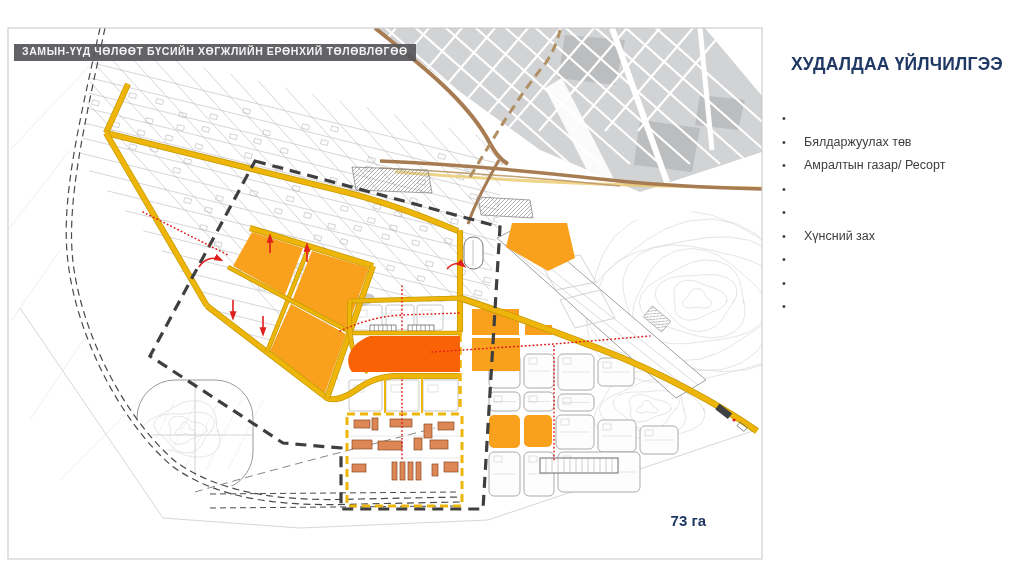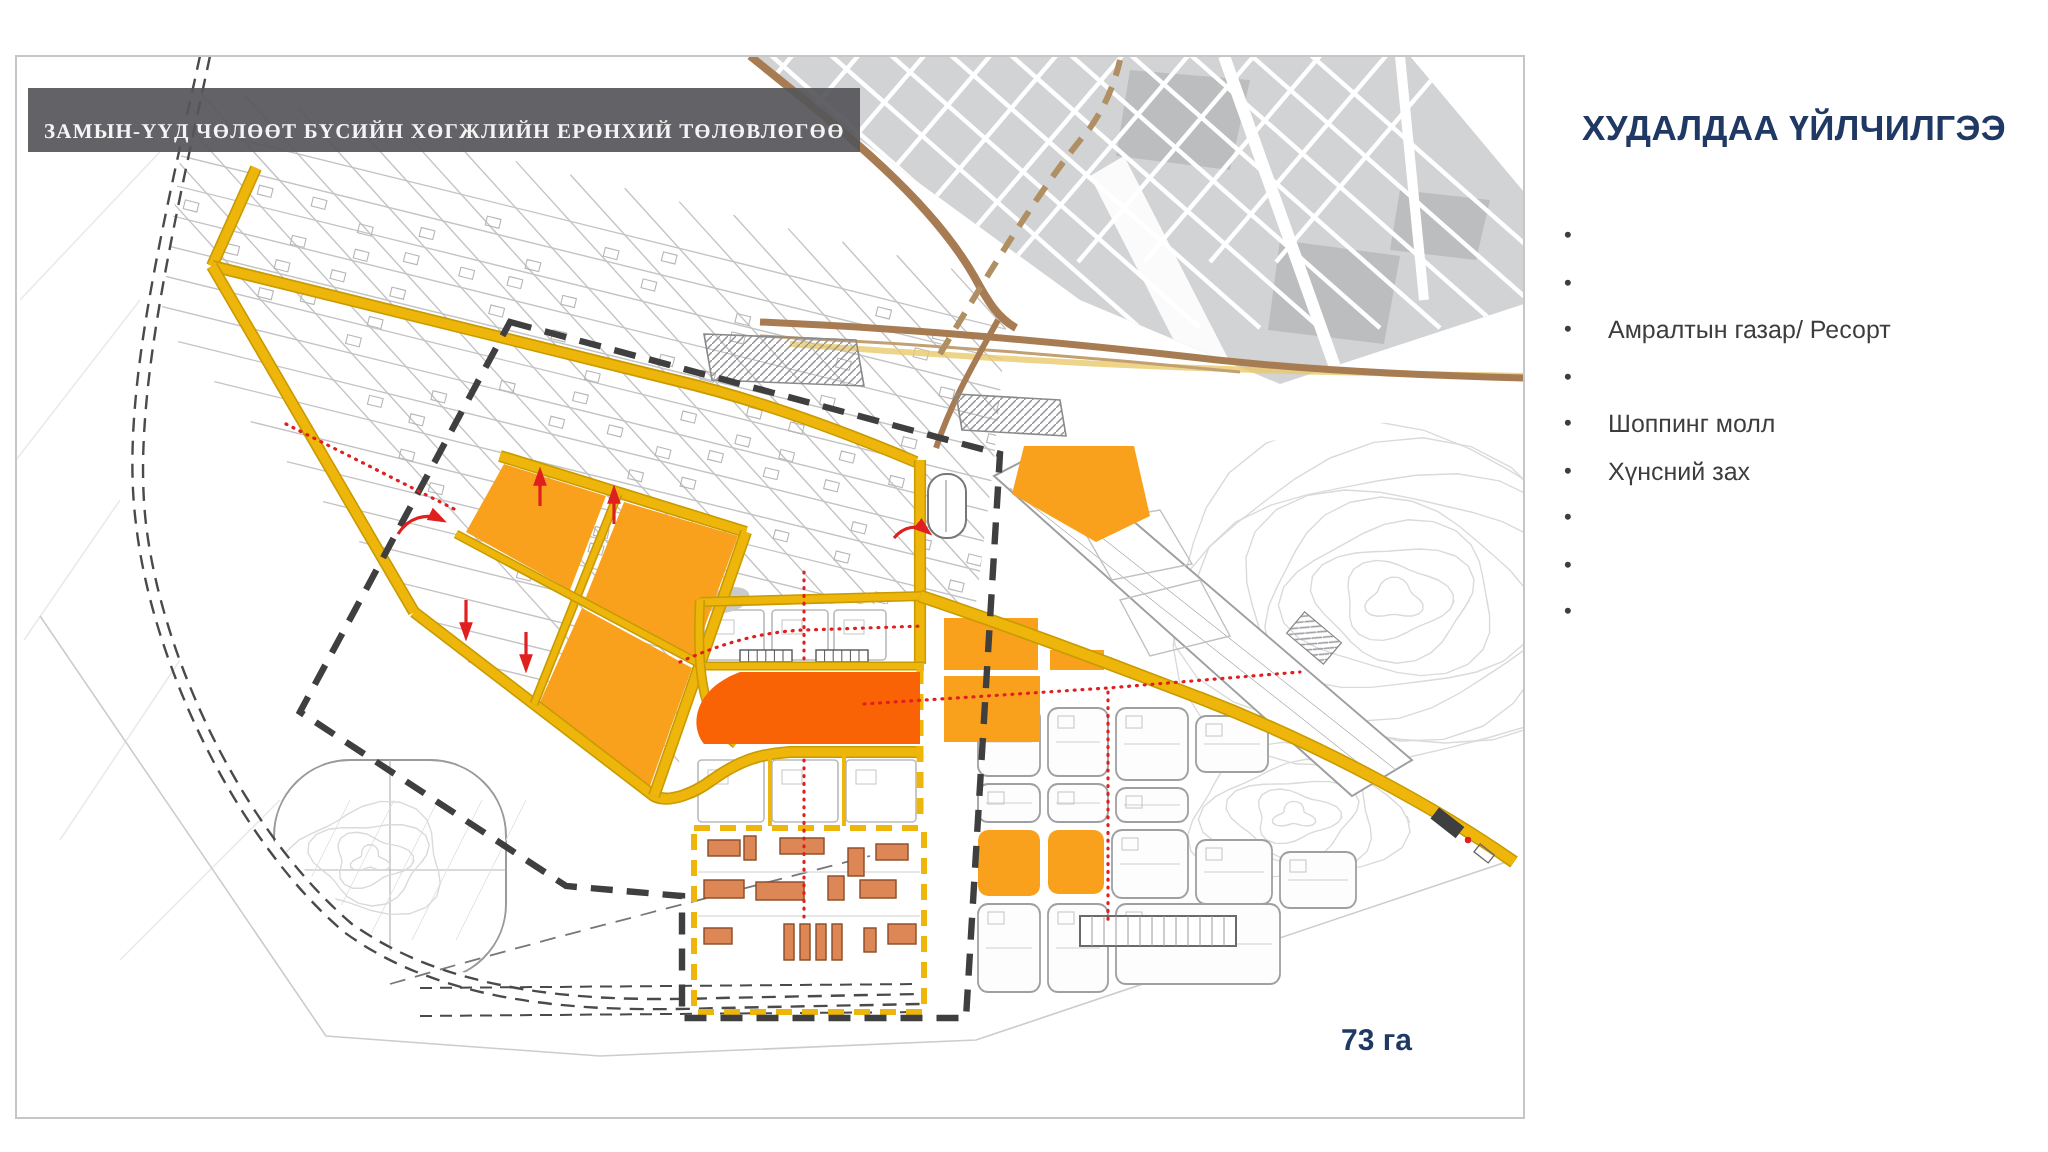--- a/index.html
+++ b/index.html
@@ -1,21 +1,21 @@
 <!DOCTYPE html>
 <html style="--navy: #1f3864;"><head>
 <meta charset="utf-8">
 <style>
   html,body{margin:0;padding:0;background:#fff;}
   #slide{position:relative;width:1024px;height:576px;background:#fff;overflow:hidden;
          font-family:"Liberation Sans",sans-serif;}
   #map-svg{position:absolute;left:0;top:0;}
   #overlay-title{position:absolute;left:14px;top:44px;background:rgba(86,86,90,0.92);
-      color:#f4f4f4;font-family:Liberation Serif, serif;font-size:10.5px;font-weight:bold;
-      letter-spacing:0.6px;padding:17px 8px 4px 8px;white-space:nowrap;}
+      color:#f4f4f4;font-family:Liberation Sans, sans-serif;font-size:10.5px;font-weight:bold;
+      letter-spacing:0.6px;padding:1px 8px 4px 8px;white-space:nowrap;}
   #side-panel{position:absolute;left:778px;top:34px;width:238px;}
   #panel-title{color:var(--navy,#1f3864);font-size:17.5px;font-weight:bold;text-align:center;
       letter-spacing:0.2px;white-space:nowrap;margin-top:20px;}
   #svc-list{list-style:none;margin:36px 0 0 0;padding:0 0 0 4px;}
   .svc-item{display:flex;align-items:flex-start;margin-bottom:9.5px;color:#3d3d3d;font-size:12.5px;line-height:14px;}
   .svc-bullet{width:22px;flex:0 0 22px;text-align:left;color:#3d3d3d;font-size:11px;line-height:14px;}
   .svc-text{width:172px;text-align:justify;}
   #area-label{position:absolute;left:636px;top:512px;width:70px;text-align:right;
       color:var(--navy,#1f3864);font-size:15px;font-weight:bold;}
 </style>
@@ -496,31 +496,31 @@
   <div id="overlay-title">ЗАМЫН-ҮҮД ЧӨЛӨӨТ БҮСИЙН ХӨГЖЛИЙН ЕРӨНХИЙ ТӨЛӨВЛӨГӨӨ</div>
   <div id="area-label">73 га</div>
   <div id="side-panel">
     <div id="panel-title">ХУДАЛДАА ҮЙЛЧИЛГЭЭ</div>
     <ul id="svc-list">
         <li class="svc-item">
           <span class="svc-bullet">•</span>
         </li>
         <li class="svc-item">
           <span class="svc-bullet">•</span>
+          <span class="svc-text">Бялдаржуулах төв</span>
         </li>
         <li class="svc-item">
           <span class="svc-bullet">•</span>
           <span class="svc-text">Амралтын газар/ Ресорт</span>
         </li>
         <li class="svc-item">
           <span class="svc-bullet">•</span>
         </li>
         <li class="svc-item">
           <span class="svc-bullet">•</span>
-          <span class="svc-text">Шоппинг молл</span>
         </li>
         <li class="svc-item">
           <span class="svc-bullet">•</span>
           <span class="svc-text">Хүнсний зах</span>
         </li>
         <li class="svc-item">
           <span class="svc-bullet">•</span>
         </li>
         <li class="svc-item">
           <span class="svc-bullet">•</span>

